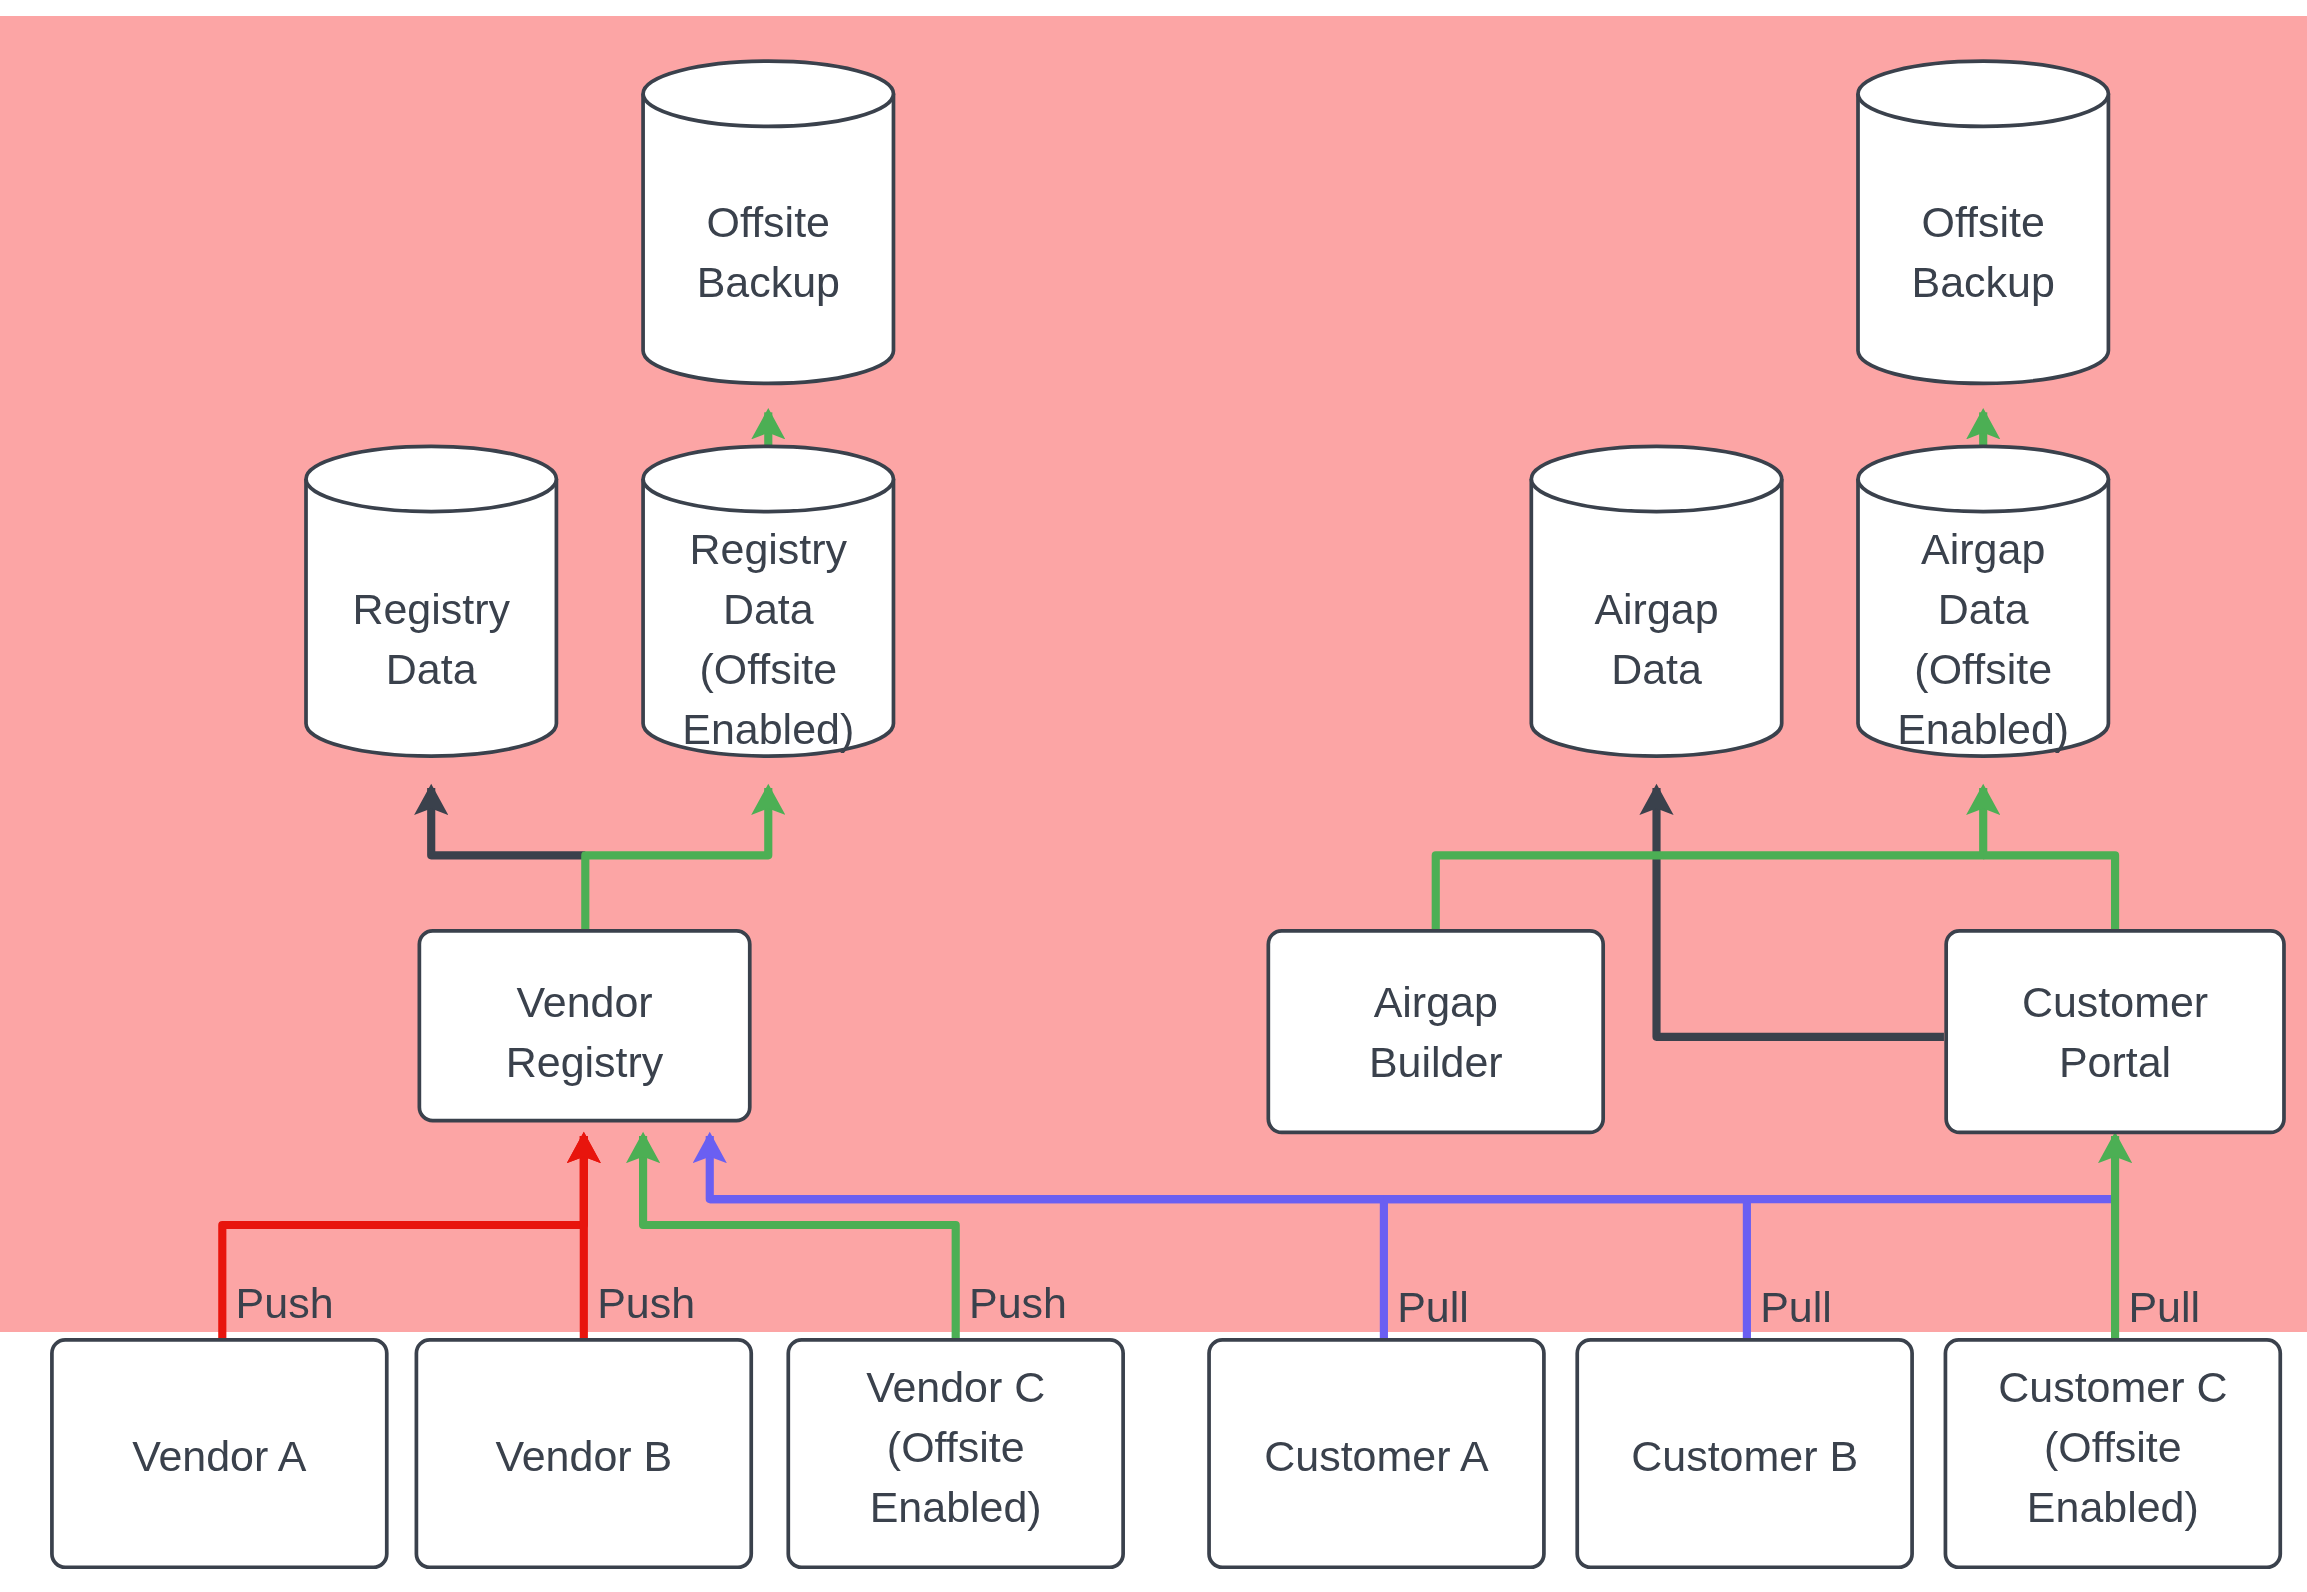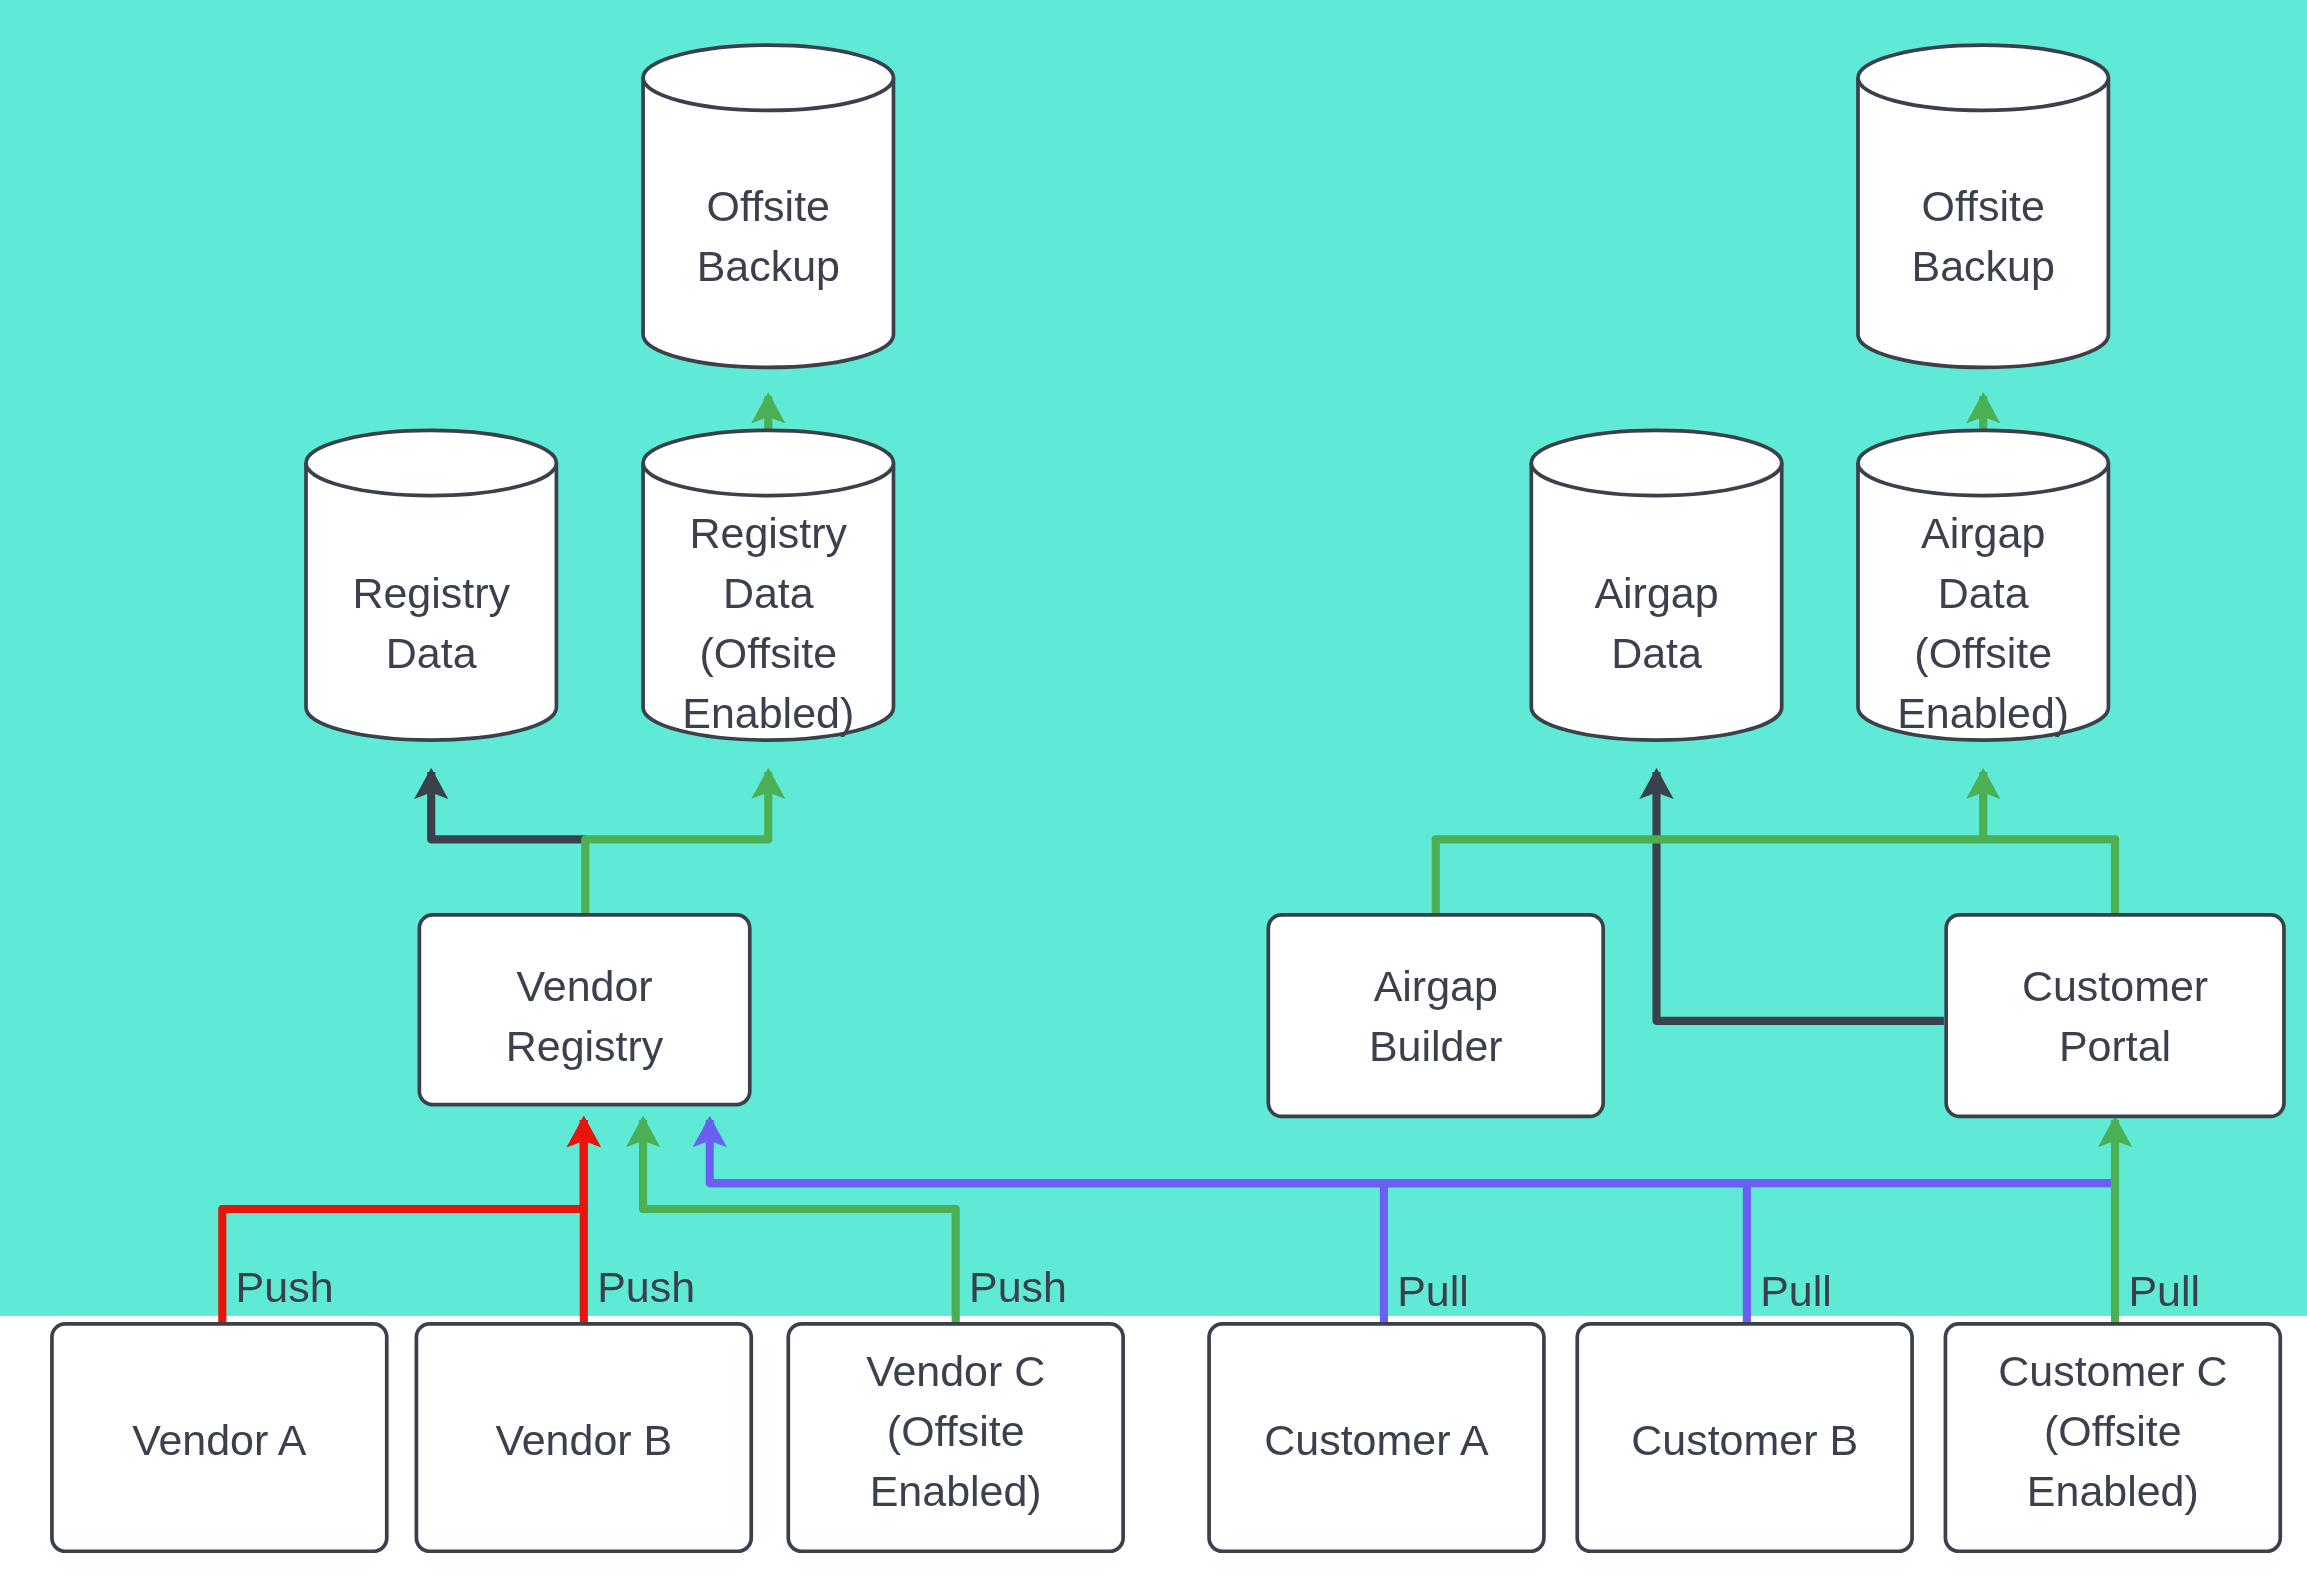--- a/index.html
+++ b/index.html
@@ -10,21 +10,22 @@
   body {
     width: 2307px;
     height: 1592px;
     font-family: "Liberation Sans", sans-serif;
     overflow: hidden;
   }
   #diagram-root {
     position: relative;
     width: 2307px;
     height: 1316px;
-    background: #5eead4;
+    background: #fca5a5;
+    margin-top: 16px;
   }
   svg.diagram-canvas {
     position: absolute;
     top: 0;
     left: 0;
     width: 2307px;
     height: 1592px;
     display: block;
   }
   .node-shape {

